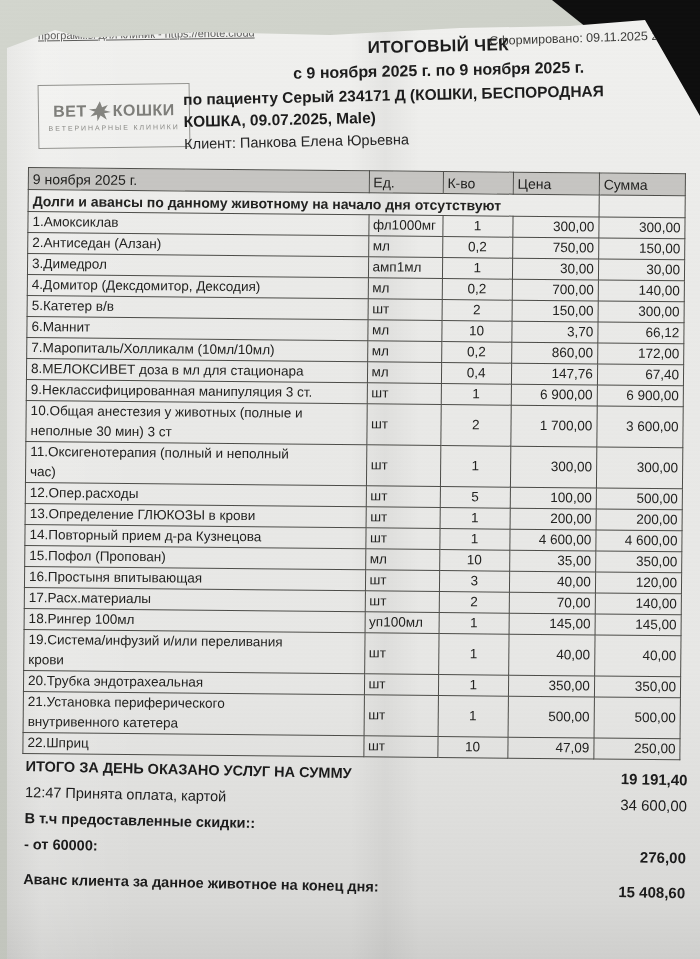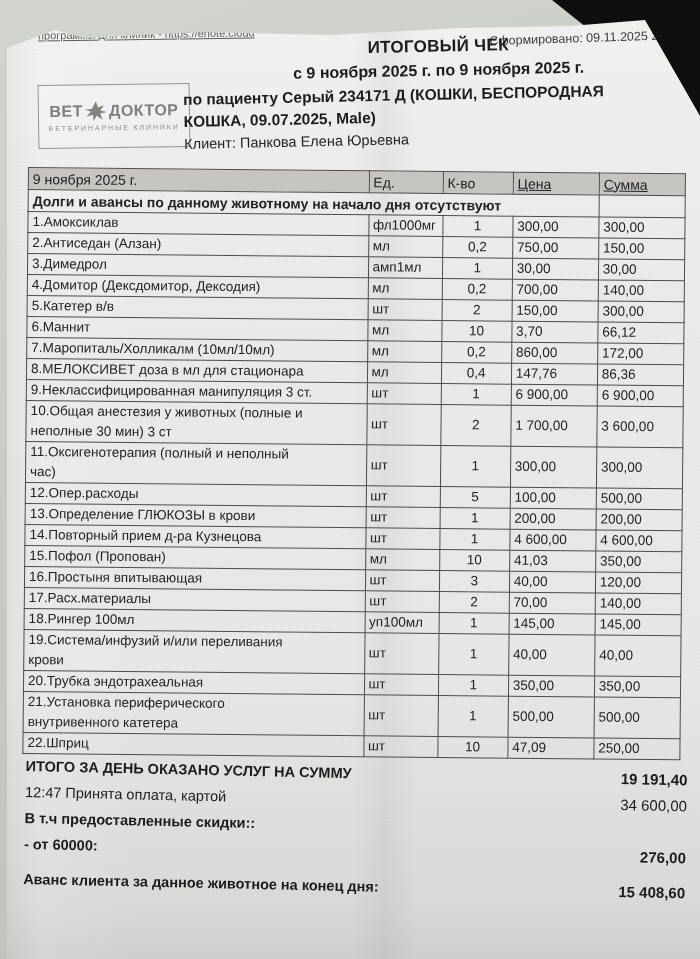--- a/index.html
+++ b/index.html
@@ -43,22 +43,22 @@
   .hb-patient{font-weight:bold;font-size:15.5px;margin-top:4px;line-height:22px;}
   .hb-client{font-size:14.5px;margin-top:3px;color:#242424;}
 
   
   table.items{position:absolute;left:28px;top:167px;width:658px;border-collapse:collapse;
     transform:rotate(0.55deg);transform-origin:left top;
     font-size:13.5px;color:#222220;table-layout:fixed;}
   table.items th,table.items td{border:1px solid #4c4c48;padding:0 4px;line-height:20px;vertical-align:middle;overflow:hidden;}
   table.items th{background:#c6c5c2;font-weight:normal;text-align:left;font-size:14px;height:21px;}
   th.c-qty,td.qty{text-align:center;}
-  th.c-price,th.c-sum{text-align:left;text-decoration:underline;}
-  td.price,td.sum{text-align:left;white-space:nowrap;}
+  th.c-price,th.c-sum{text-align:left;}
+  td.price,td.sum{text-align:right;white-space:nowrap;}
   td.unit{white-space:nowrap;}
   td.name{white-space:pre-line;}
   .col-name{width:340px;}.col-unit{width:74px;}.col-qty{width:70px;}.col-price{width:86px;}.col-sum{width:86px;}
   tr.note-row td{font-weight:bold;font-size:14px;height:21px;white-space:nowrap;}
 
   
   .summary{position:absolute;left:26px;top:753px;width:662px;transform:rotate(1.25deg);transform-origin:left top;color:#1b1b1b;}
   .sum-row{display:flex;justify-content:space-between;align-items:baseline;line-height:26px;}
   .sum-row.gap{margin-top:9px;}
   .sum-label{font-size:14.5px;}
@@ -79,21 +79,21 @@
     </div>
 
     <div class="logo-box">
       <div class="brand">
         <span>ВЕТ</span>
         <span class="icon">
           <svg width="22" height="20" viewBox="0 0 22 20">
             <path d="M11 0 L13.2 6.2 L19 4 L15.4 9.2 L22 11 L15.2 12.2 L17.8 18.6 L11.6 14.4 L8.4 20 L8 13.4 L1.4 15.2 L6 10.4 L0 8.2 L7 7.6 Z" fill="#84847f"></path>
           </svg>
         </span>
-        <span>ДОКТОР</span>
+        <span>КОШКИ</span>
       </div>
       <div class="logo-sub">ВЕТЕРИНАРНЫЕ КЛИНИКИ</div>
     </div>
 
     <div class="header-block">
       <div class="hb-title">ИТОГОВЫЙ ЧЕК</div>
       <div class="hb-period">с 9 ноября 2025 г. по 9 ноября 2025 г.</div>
       <div class="hb-patient">по пациенту Серый 234171 Д (КОШКИ, БЕСПОРОДНАЯ</div>
       <div class="hb-patient" style="margin-top:0;">КОШКА, 09.07.2025, Male)</div>
       <div class="hb-client">Клиент: Панкова Елена Юрьевна</div>
@@ -168,21 +168,21 @@
             <td class="unit">мл</td>
             <td class="qty">0,2</td>
             <td class="price">860,00</td>
             <td class="sum">172,00</td>
           </tr>
           <tr>
             <td class="name">8.МЕЛОКСИВЕТ доза в мл для стационара</td>
             <td class="unit">мл</td>
             <td class="qty">0,4</td>
             <td class="price">147,76</td>
-            <td class="sum">86,36</td>
+            <td class="sum">67,40</td>
           </tr>
           <tr>
             <td class="name">9.Неклассифицированная манипуляция 3 ст.</td>
             <td class="unit">шт</td>
             <td class="qty">1</td>
             <td class="price">6 900,00</td>
             <td class="sum">6 900,00</td>
           </tr>
           <tr>
             <td class="name">10.Общая анестезия у животных (полные и
@@ -218,21 +218,21 @@
             <td class="name">14.Повторный прием д-ра Кузнецова</td>
             <td class="unit">шт</td>
             <td class="qty">1</td>
             <td class="price">4 600,00</td>
             <td class="sum">4 600,00</td>
           </tr>
           <tr>
             <td class="name">15.Пофол (Пропован)</td>
             <td class="unit">мл</td>
             <td class="qty">10</td>
-            <td class="price">41,03</td>
+            <td class="price">35,00</td>
             <td class="sum">350,00</td>
           </tr>
           <tr>
             <td class="name">16.Простыня впитывающая</td>
             <td class="unit">шт</td>
             <td class="qty">3</td>
             <td class="price">40,00</td>
             <td class="sum">120,00</td>
           </tr>
           <tr>

